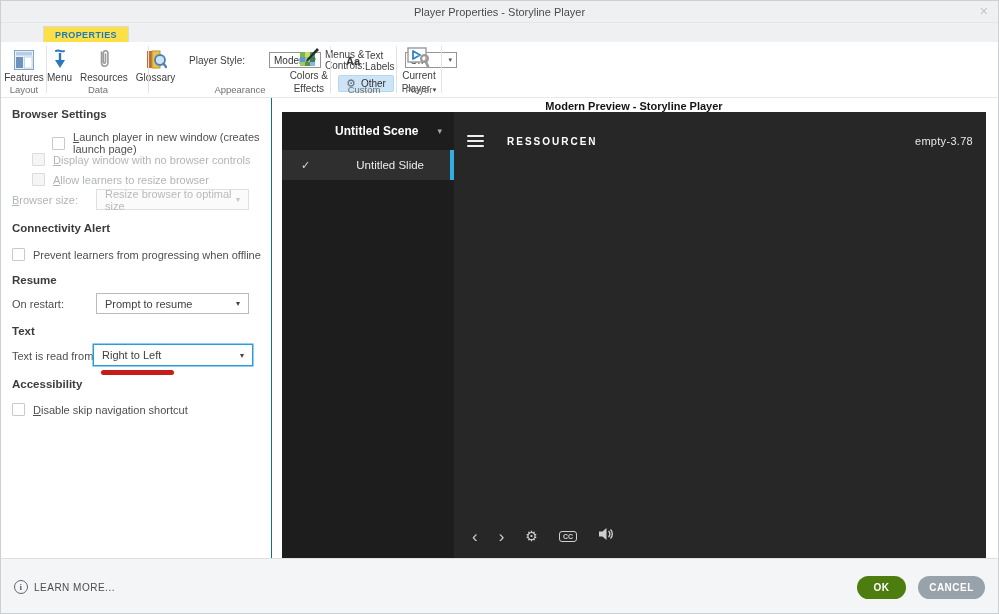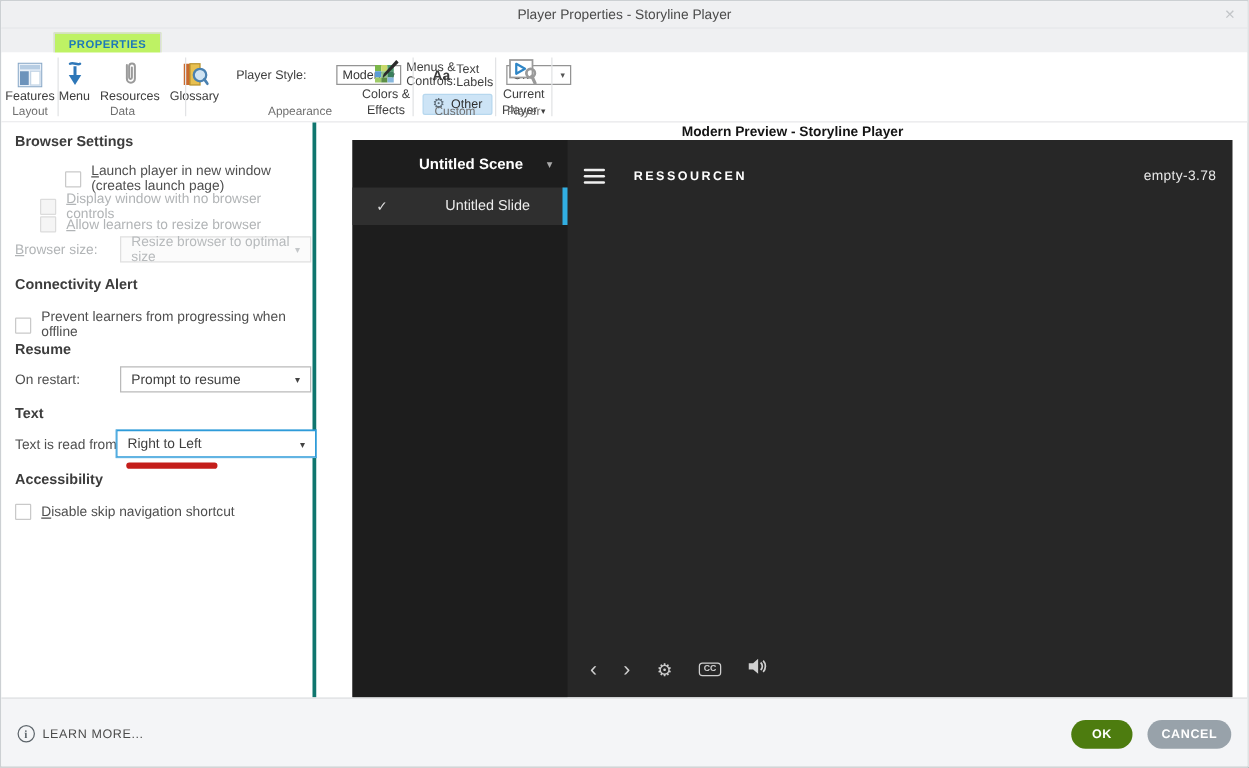--- a/index.html
+++ b/index.html
@@ -7,21 +7,21 @@
   body { font-family:"Liberation Sans","DejaVu Sans",sans-serif; }
   .app { position:relative; width:999px; height:614px; background:#fff; border:1px solid #ccd0d3; overflow:hidden; }
 
   
   .titlebar { height:22px; background:#eff0f2; border-bottom:1px solid #e4e5e7; position:relative;
               display:flex; align-items:center; justify-content:center; font-size:11px; color:#4b4b4b; }
   .close-x { position:absolute; right:10px; top:2px; font-size:14px; color:#c2c5c8; cursor:default; }
 
   
   .tabstrip { height:19px; background:#eff0f2; position:relative; }
-  .tab-properties { position:absolute; left:42px; bottom:-1px; background:#bef264; border:1px solid #dadbdc; border-bottom:none;
+  .tab-properties { position:absolute; left:42px; bottom:-1px; background:#fde047; border:1px solid #dadbdc; border-bottom:none;
                     padding:3px 11px 3px; font-size:9px; font-weight:bold; color:#1d79b8; letter-spacing:.4px; }
 
   
   .ribbon { height:56px; background:#fff; border-bottom:1px solid #e7e8ea; position:relative; }
   .rdivider { position:absolute; top:4px; height:47px; width:1px; background:#e2e3e5; }
   .rgroup { position:absolute; top:0; height:56px; }
   .grouplabel { position:absolute; bottom:3px; left:0; width:100%; text-align:center; font-size:9.5px; color:#6f6f6f; }
   .bigbtn { display:flex; flex-direction:column; align-items:center; justify-content:flex-start; gap:2px;
             font-size:10px; color:#3e3e3e; padding-top:4px; line-height:1.1; text-align:center; }
   .iconbox { height:24px; display:flex; align-items:flex-end; justify-content:center; }
@@ -33,21 +33,21 @@
   .rselect .caret { margin-left:auto; font-size:7px; color:#555; }
   .colorsfx { position:absolute; right:3px; top:2px; }
   .customrows { position:absolute; left:7px; top:8px; display:flex; flex-direction:column; gap:3px; align-items:flex-start; }
   .row-aa { display:flex; align-items:center; gap:5px; margin-left:8px; font-size:10px; color:#3e3e3e; }
   .aa-glyph { font-size:11px; font-weight:bold; color:#3a3a3a; }
   .row-other { display:flex; align-items:center; gap:5px; padding:2px 7px; background:#cde4f6; border:1px solid #b6d7ee;
                border-radius:2px; font-size:10px; color:#2f2f2f; }
   .gear-sm { font-size:11px; color:#5c6b77; line-height:1; }
 
   
-  .panel { position:absolute; left:0; top:97px; width:252px; height:460px; background:#fff; border-right:3px solid #0f766e; }
+  .panel { position:absolute; left:0; top:97px; width:271px; height:460px; background:#fff; border-right:1px solid #0f766e; }
   .phead { position:absolute; left:11px; font-size:11.5px; font-weight:bold; color:#3c3c3c; }
   .cbrow { position:absolute; display:flex; align-items:center; gap:8px; font-size:11px; color:#4f4f4f; }
   .cbrow.disabled { color:#b1b4b6; }
   .cb { width:13px; height:13px; border:1px solid #c9c9c9; border-radius:1px; background:#fff; flex:none; }
   .cb.disabled { border-color:#dcdcdc; background:#f5f5f5; }
   .mn { text-decoration:underline; }
   .plabel { position:absolute; font-size:11px; color:#4f4f4f; }
   .plabel.disabled { color:#b1b4b6; }
   .pselect { position:absolute; height:21px; border:1px solid #bababa; background:#fff; display:flex; align-items:center;
              padding:0 8px; font-size:11px; color:#3f3f3f; }

